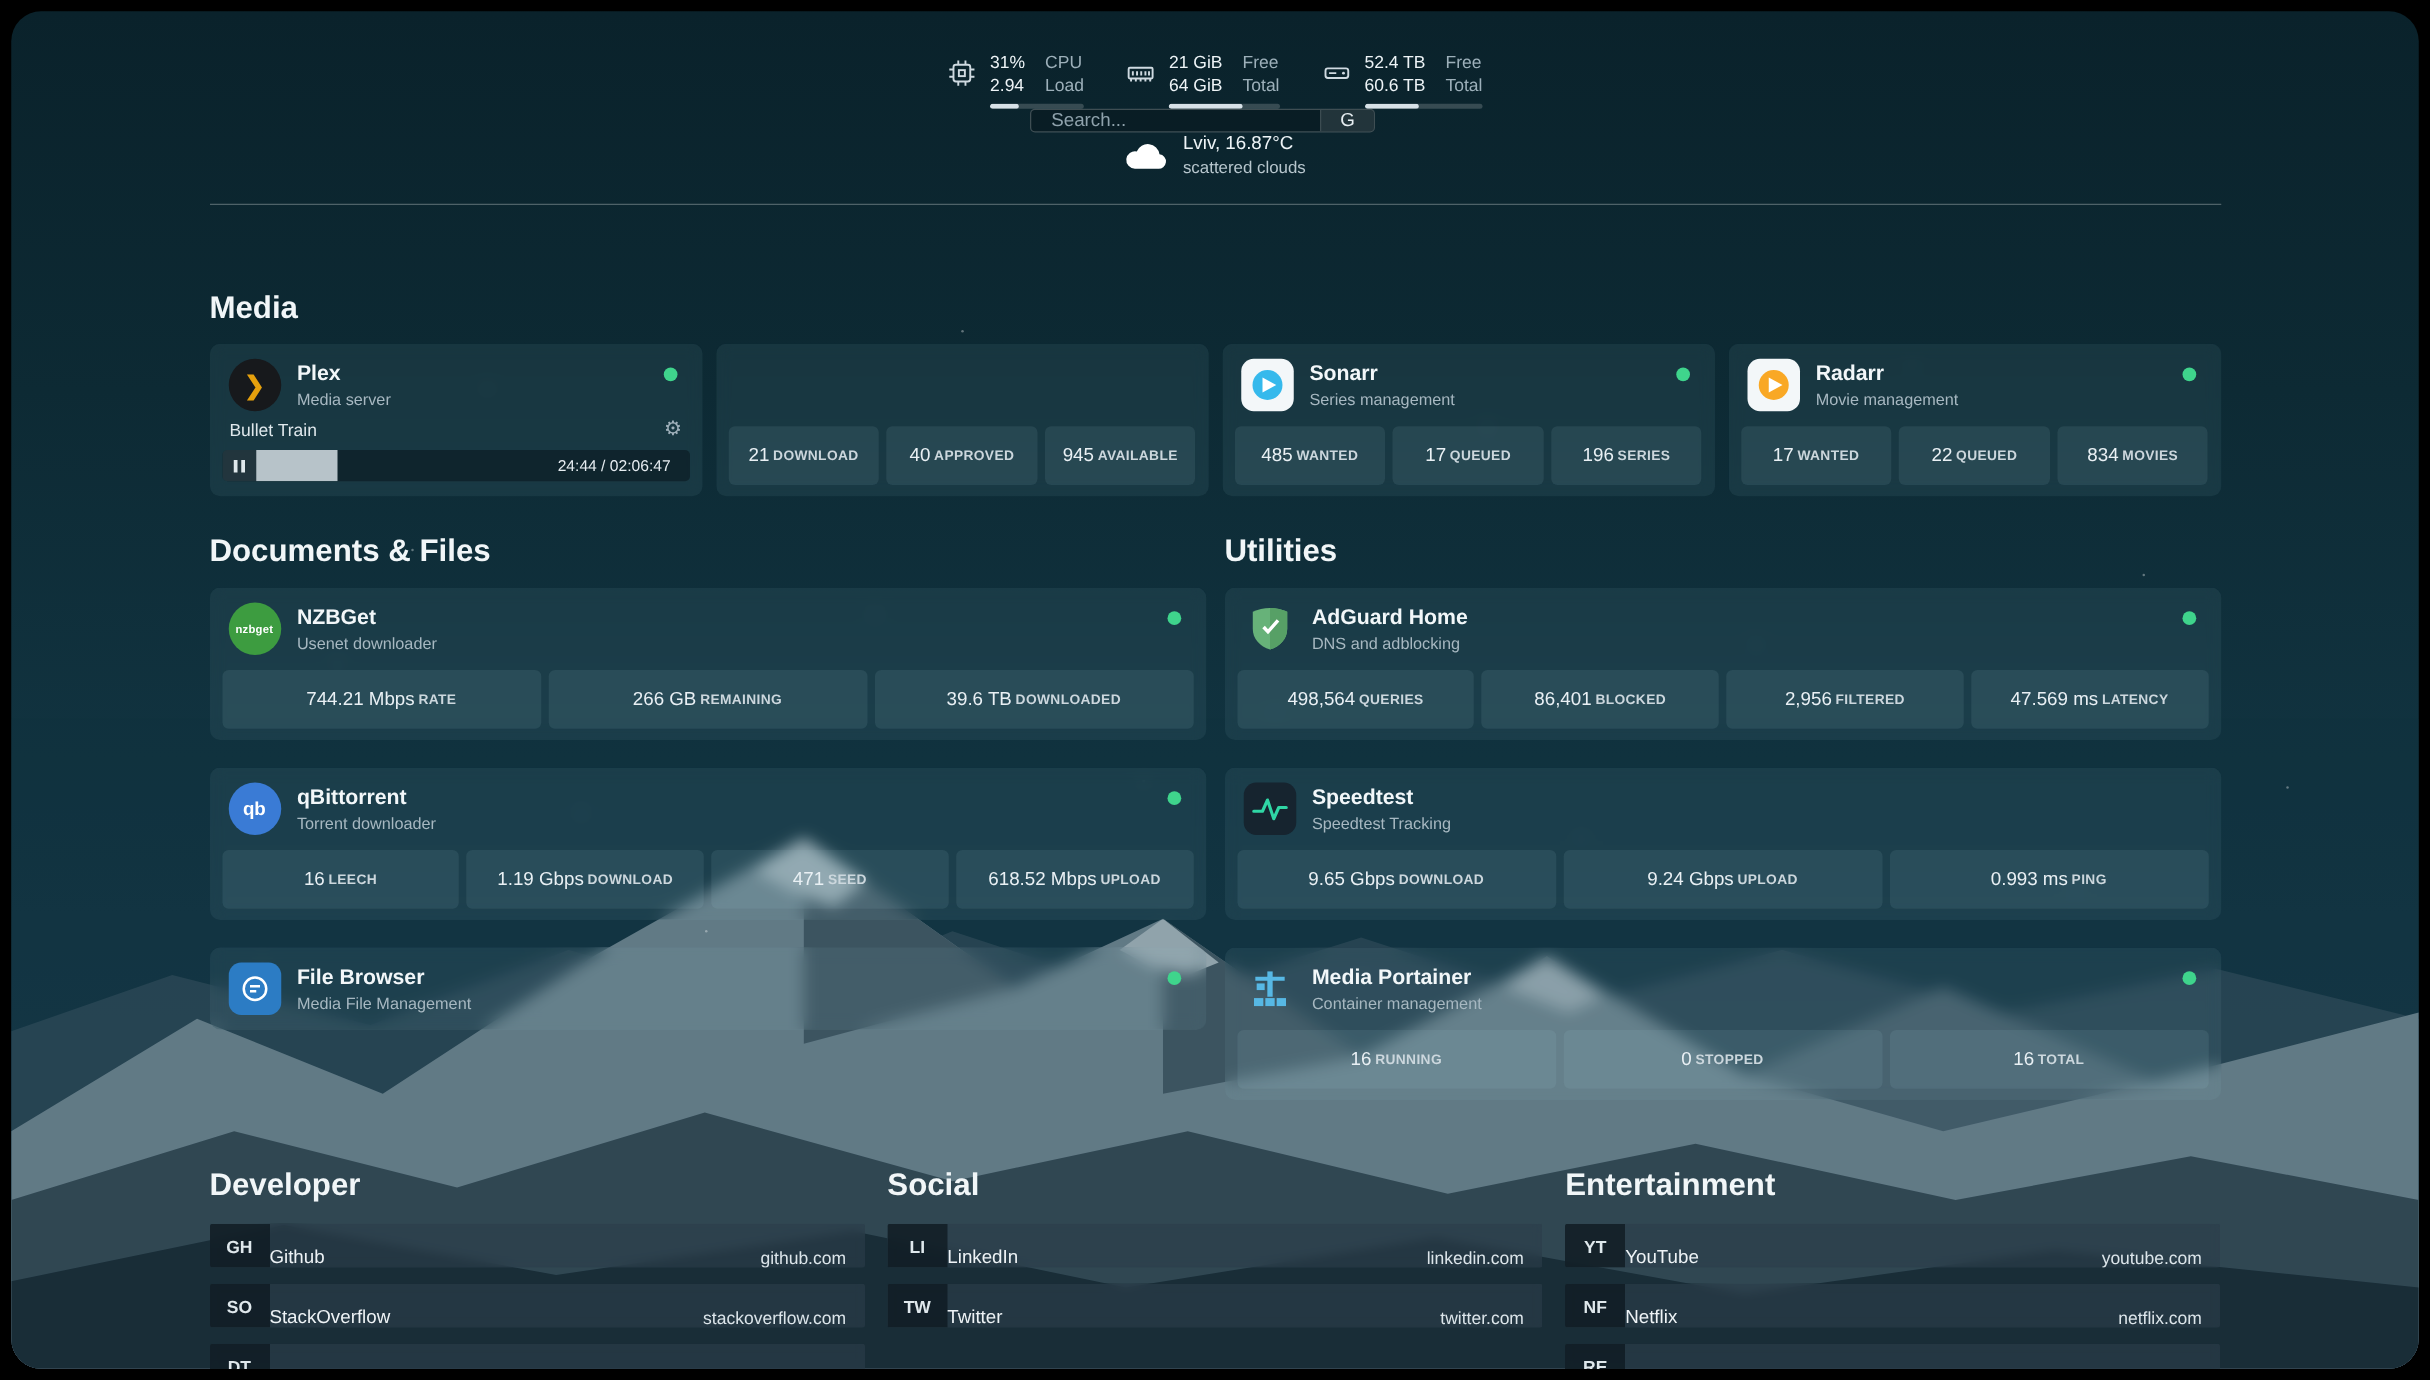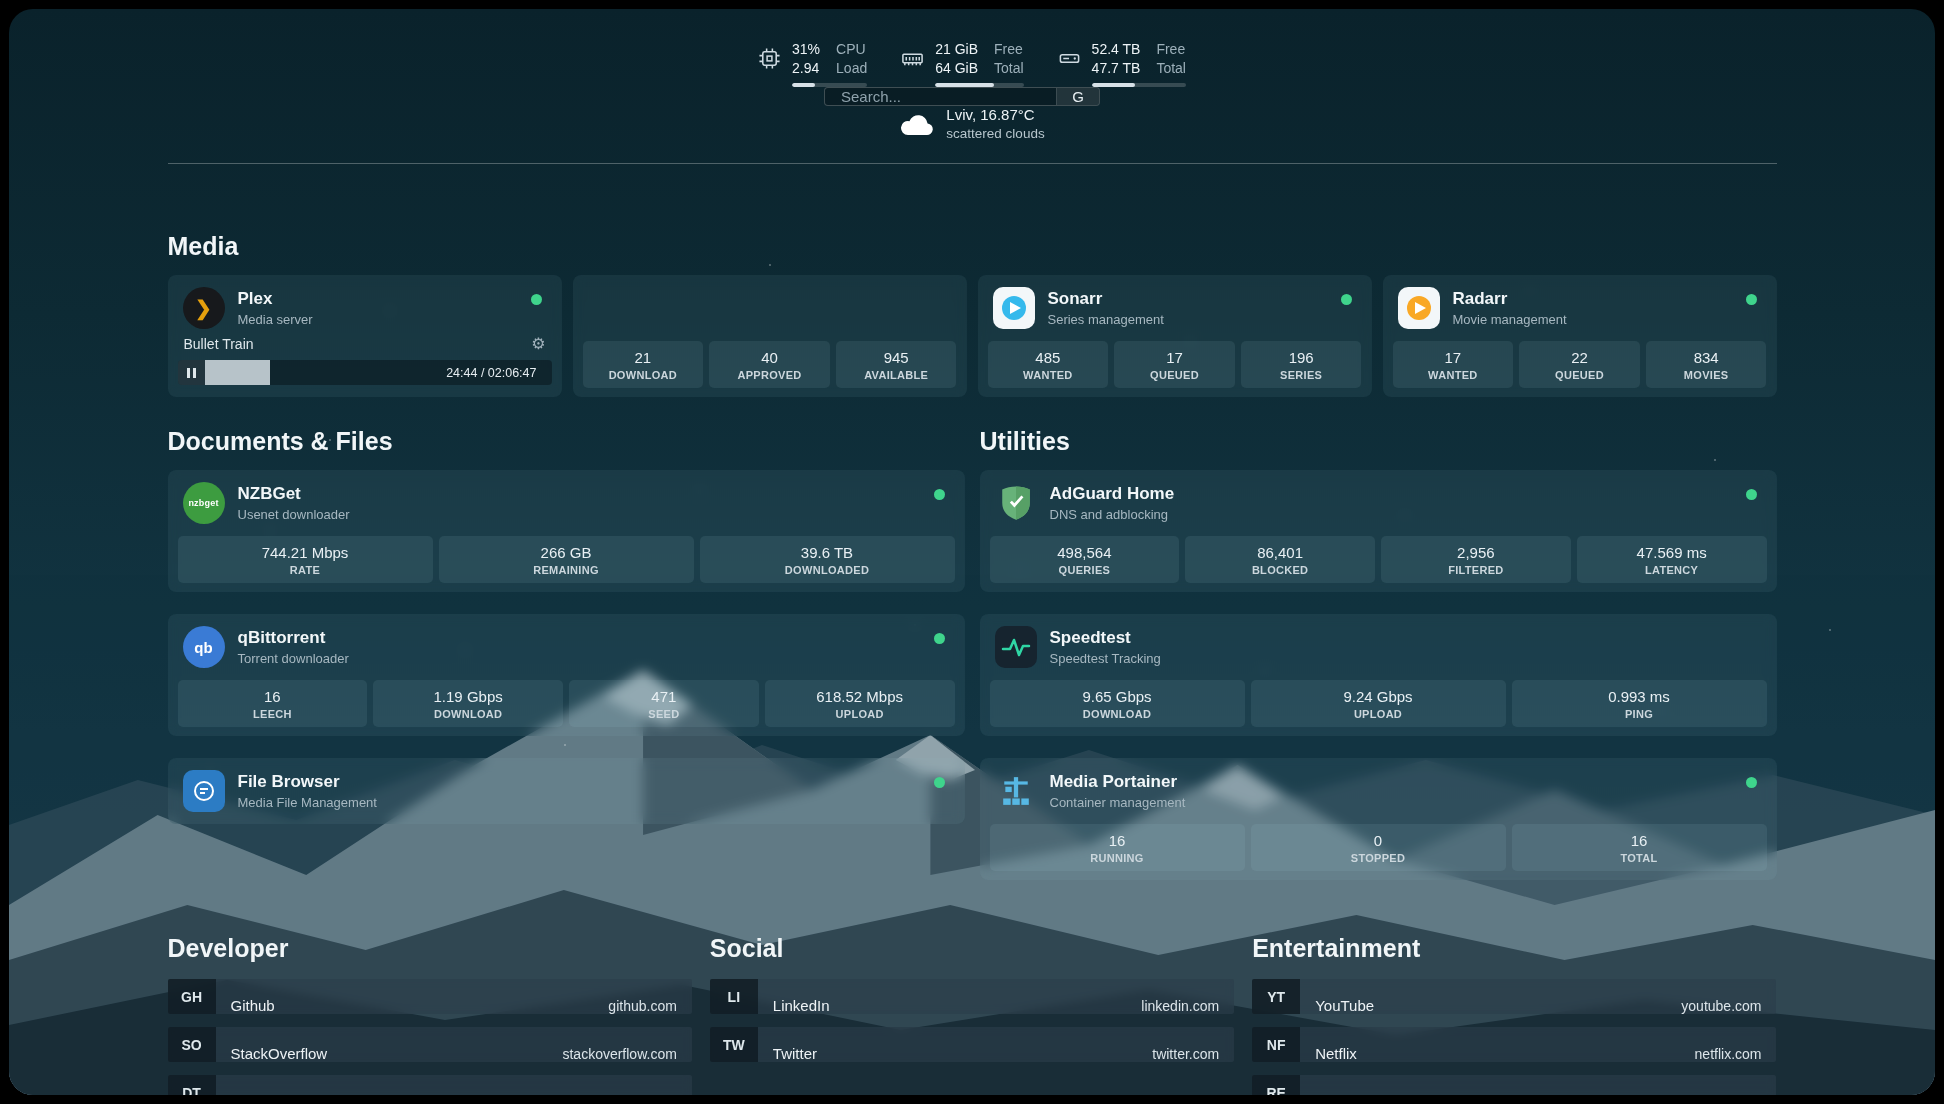--- a/index.html
+++ b/index.html
@@ -54,21 +54,21 @@
   .card-header{display:flex;align-items:center;gap:13px;padding:3px 5px;}
   .app-icon{width:42px;height:42px;flex:0 0 42px;display:flex;align-items:center;justify-content:center;
     border-radius:50%;font-weight:700;}
   .app-titles{flex:1;min-width:0;}
   .app-name{font-size:17px;font-weight:600;color:#f2f7f9;line-height:1.2;}
   .app-sub{font-size:13px;color:#a7b8c1;margin-top:2px;}
   .status-dot{width:11px;height:11px;border-radius:50%;align-self:flex-start;margin:7px 5px 0 0;flex:0 0 auto;}
   .stat-row{display:grid;gap:6px;margin-top:auto;padding-top:9px;}
   .cols-3{grid-template-columns:repeat(3,1fr);}
   .cols-4{grid-template-columns:repeat(4,1fr);}
-  .stat-box{background:rgba(168,202,217,0.10);border-radius:5px;height:47px;display:flex;flex-direction:column;
+  .stat-box{background:rgba(168,202,217,0.10);border-radius:5px;height:47px;display:flex;flex-direction:row;
     align-items:center;justify-content:center;gap:3px;}
   .stat-value{font-size:15px;color:#e9f0f4;}
   .stat-label{font-size:11px;font-weight:700;color:#ccd7dd;letter-spacing:0.3px;}
 
   
   .now-playing{display:flex;align-items:center;justify-content:space-between;padding:4px 6px 0;font-size:14px;color:#dfe8ec;}
   .gear{color:#9fb0ba;font-size:16px;cursor:pointer;line-height:1;}
   .player-bar{position:relative;margin-top:8px;height:25px;border-radius:4px;background:rgba(10,22,28,0.55);
     display:flex;align-items:stretch;overflow:hidden;cursor:pointer;}
   .pause{width:27px;display:flex;align-items:center;justify-content:center;background:rgba(255,255,255,0.08);}
@@ -92,21 +92,21 @@
   .icon-adguard,.icon-portainer{background:transparent;}
 
   
   .bookmarks{margin-top:54px;display:grid;grid-template-columns:repeat(3,1fr);gap:18px;padding-bottom:54px;}
   .bm-title{margin-bottom:16px;}
   .bm-row{display:flex;align-items:flex-end;height:35px;background:rgba(44,62,74,0.62);border-radius:2px;
     margin-bottom:13px;overflow:hidden;cursor:pointer;backdrop-filter:blur(4px);}
   .bm-row:last-child{margin-bottom:0;}
   .bm-abbr{width:48px;flex:0 0 48px;height:100%;background:rgba(13,23,30,0.72);display:flex;align-items:center;
     justify-content:center;font-size:14px;font-weight:600;color:#dfe8ec;}
-  .bm-name{flex:1;padding-left:15px;font-size:15px;color:#eef3f6;}
+  .bm-name{flex:1;font-size:15px;color:#eef3f6;}
   .bm-url{padding-right:15px;font-size:14px;color:#dce5ea;}
 </style>
 </head>
 <body>
 
 <div class="screen">
 
   <svg class="bg-mountains" viewBox="0 0 1944 520" preserveAspectRatio="none">
     <polygon fill="#3e5765" opacity="0.75" points="0,250 130,205 290,245 450,185 610,230 760,170 930,225 1090,175 1260,230 1430,185 1610,235 1780,200 1944,240 1944,520 0,520"></polygon>
     <polygon fill="#8ea1ad" points="0,330 150,240 300,300 470,190 640,95 810,215 930,160 1090,270 1240,190 1400,285 1560,215 1730,290 1944,235 1944,520 0,520"></polygon>
@@ -167,21 +167,21 @@
         <div class="hw">
           <svg width="23" height="23" viewBox="0 0 24 24" fill="none" stroke="#cfdae1" stroke-width="1.6">
             <rect x="2.5" y="8" width="19" height="8" rx="2"></rect>
             <circle cx="17.5" cy="12" r="1.2" fill="#cfdae1" stroke="none"></circle>
             <path d="M5.5 12h6"></path>
           </svg>
           <div class="hw-body">
             <div class="hw-grid">
               <span class="hw-value">52.4 TB</span>
               <span class="hw-label">Free</span>
-              <span class="hw-value">47.7 TB</span>
+              <span class="hw-value">60.6 TB</span>
               <span class="hw-label">Total</span>
             </div>
             <div class="hw-bar">
               <div class="hw-bar-fill" style="width: 46%;"></div>
             </div>
           </div>
         </div>
       </div>
 
       <div class="search">

